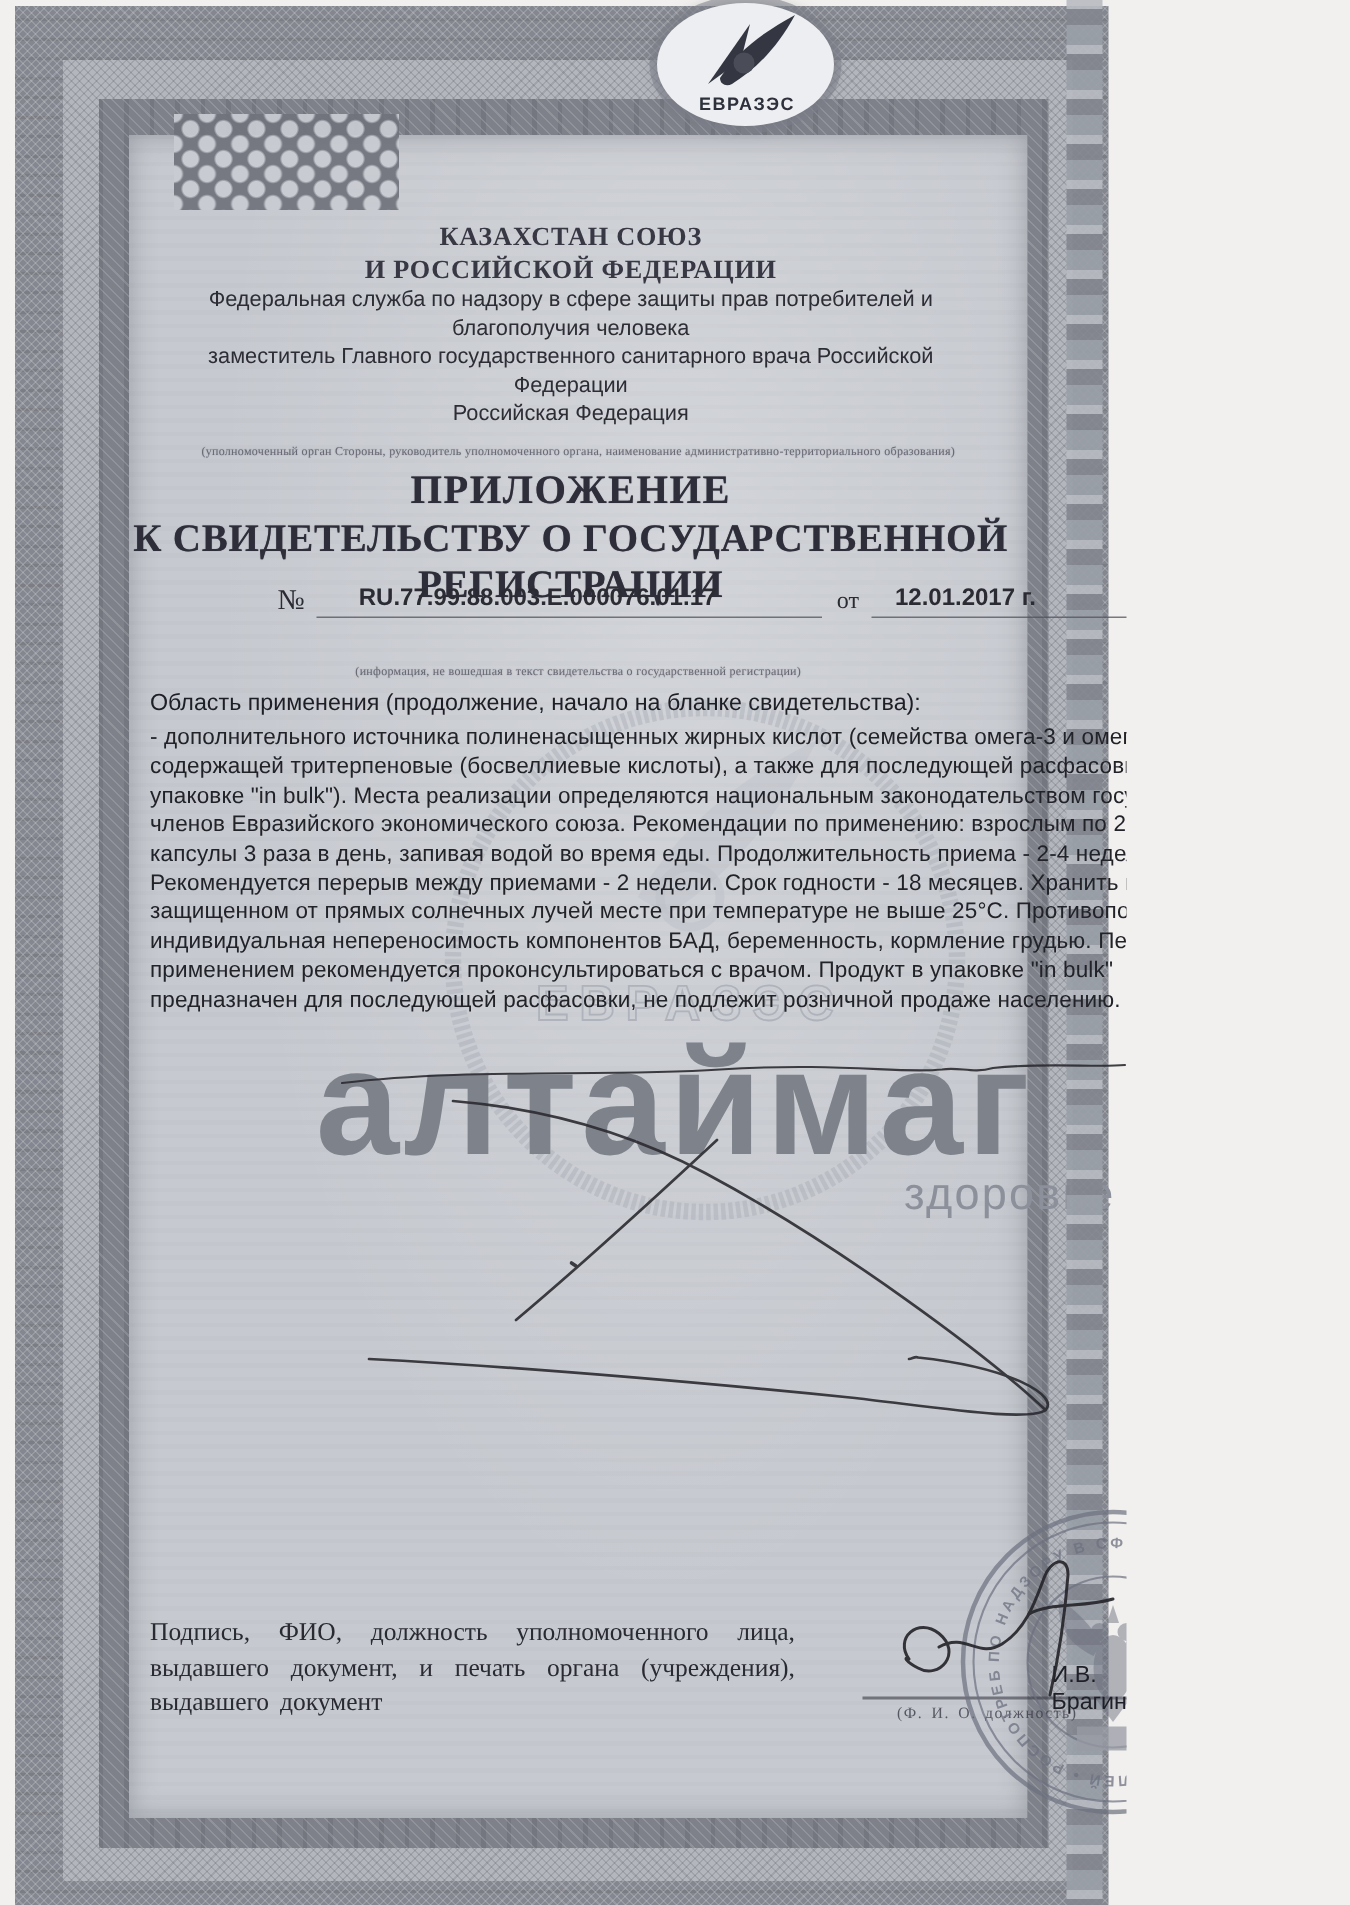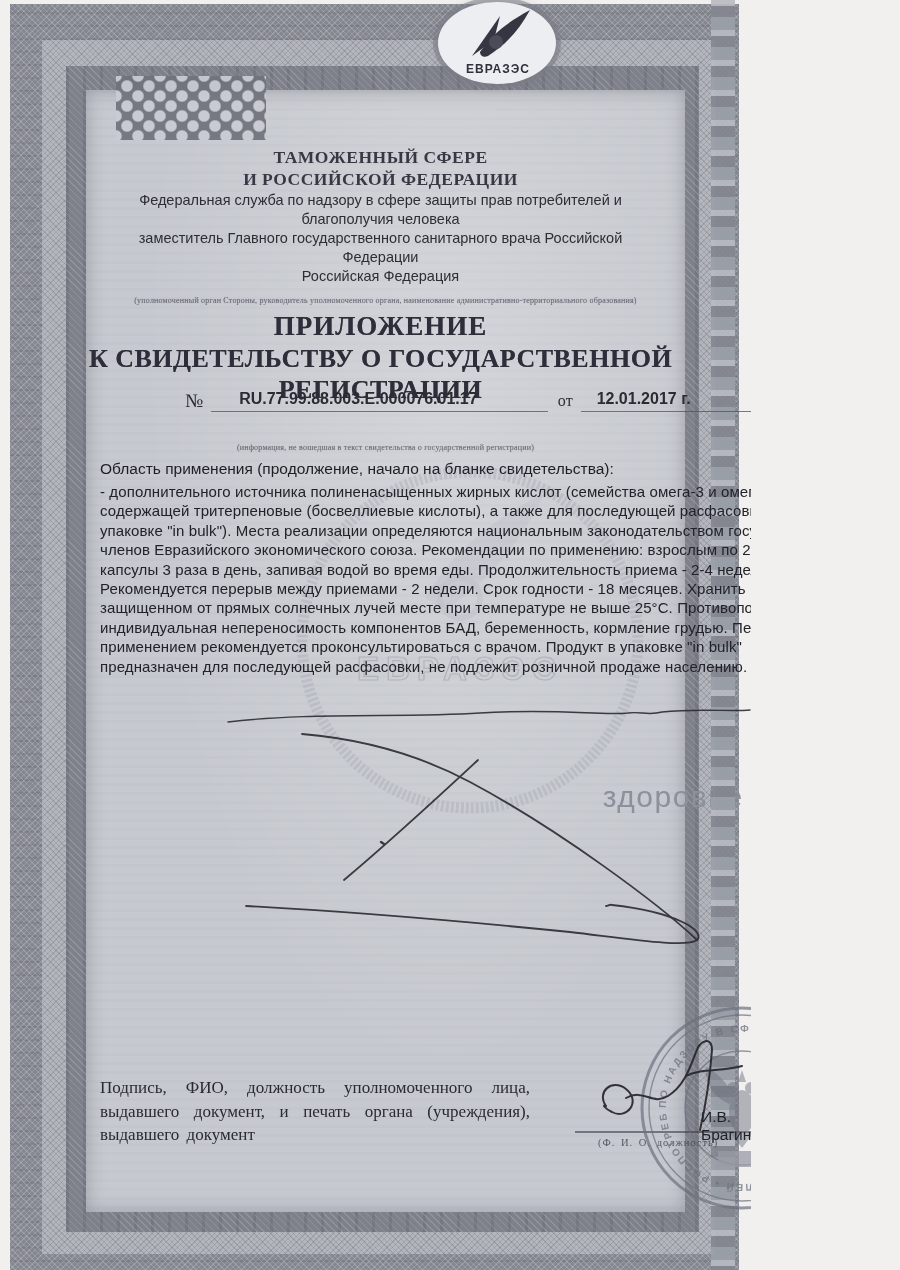--- a/index.html
+++ b/index.html
@@ -99,21 +99,21 @@
       <g fill="#343741">
         <path d="M38,56 L66,16 L60,40 Z"></path>
         <path d="M46,52 C58,34 74,22 96,10 C84,32 70,46 54,56 C50,58 46,56 46,52 Z"></path>
         <circle cx="62" cy="42" r="7" fill="#4a4d58"></circle>
       </g>
     </svg>
     <div class="logo-label">ЕВРАЗЭС</div>
   </div>
 
   <div class="abs hdr">
-    <div class="caps">ТАМОЖЕННЫЙ СФЕРЕ</div>
+    <div class="caps">КАЗАХСТАН СОЮЗ</div>
     <div class="caps">И РОССИЙСКОЙ ФЕДЕРАЦИИ</div>
     <div class="agency">Федеральная служба по надзору в сфере защиты прав потребителей и благополучия человека</div>
     <div class="agency">заместитель Главного государственного санитарного врача Российской Федерации</div>
     <div class="agency">Российская Федерация</div>
   </div>
   <div class="abs tinycap cap1">(уполномоченный орган Стороны, руководитель уполномоченного органа, наименование административно-территориального образования)</div>
 
   <div class="abs title">
     <div class="t1">ПРИЛОЖЕНИЕ</div>
     <div class="t2">К СВИДЕТЕЛЬСТВУ О ГОСУДАРСТВЕННОЙ РЕГИСТРАЦИИ</div>
@@ -126,20 +126,21 @@
     <span class="cell c2">12.01.2017 г.</span>
   </div>
   <div class="abs tinycap cap2">(информация, не вошедшая в текст свидетельства о государственной регистрации)</div>
 
   <svg class="abs wm-circle" width="400" height="400">
     <circle cx="195" cy="192" r="168" fill="none" stroke="#a9adb6" stroke-width="11" stroke-dasharray="3 2"></circle>
     <path d="M150,150 C180,100 220,70 270,45 C240,105 205,140 170,162 Z" fill="#aab0b9" opacity=".45"></path>
     <circle cx="185" cy="150" r="20" fill="none" stroke="#aab0b9" stroke-width="6" opacity=".5"></circle>
   </svg>
   <div class="abs wm-text">ЕВРАЗЭС</div>
+  <div class="abs brand">алтаймаг</div>
   <div class="abs tagline">здоровье и красота</div>
 
   <div class="abs area">
     <div class="h">Область применения (продолжение, начало на бланке свидетельства):</div>
     <div class="p">- дополнительного источника полиненасыщенных жирных кислот (семейства омега-3 и омега-6), содержащей тритерпеновые (босвеллиевые кислоты), а также для последующей расфасовки (в упаковке "in bulk"). Места реализации определяются национальным законодательством государств-членов Евразийского экономического союза. Рекомендации по применению: взрослым по 2-3 капсулы 3 раза в день, запивая водой во время еды. Продолжительность приема - 2-4 недели. Рекомендуется перерыв между приемами - 2 недели. Срок годности - 18 месяцев. Хранить в защищенном от прямых солнечных лучей месте при температуре не выше 25°С. Противопоказания: индивидуальная непереносимость компонентов БАД, беременность, кормление грудью. Перед применением рекомендуется проконсультироваться с врачом. Продукт в упаковке "in bulk" предназначен для последующей расфасовки, не подлежит розничной продаже населению.</div>
   </div>
 
   <div class="abs foot-left">Подпись, ФИО, должность уполномоченного лица, выдавшего документ, и печать органа (учреждения), выдавшего документ</div>
   <div class="abs sign-line"></div>
   <div class="abs fio-cap">(Ф. И. О. должность)</div>

